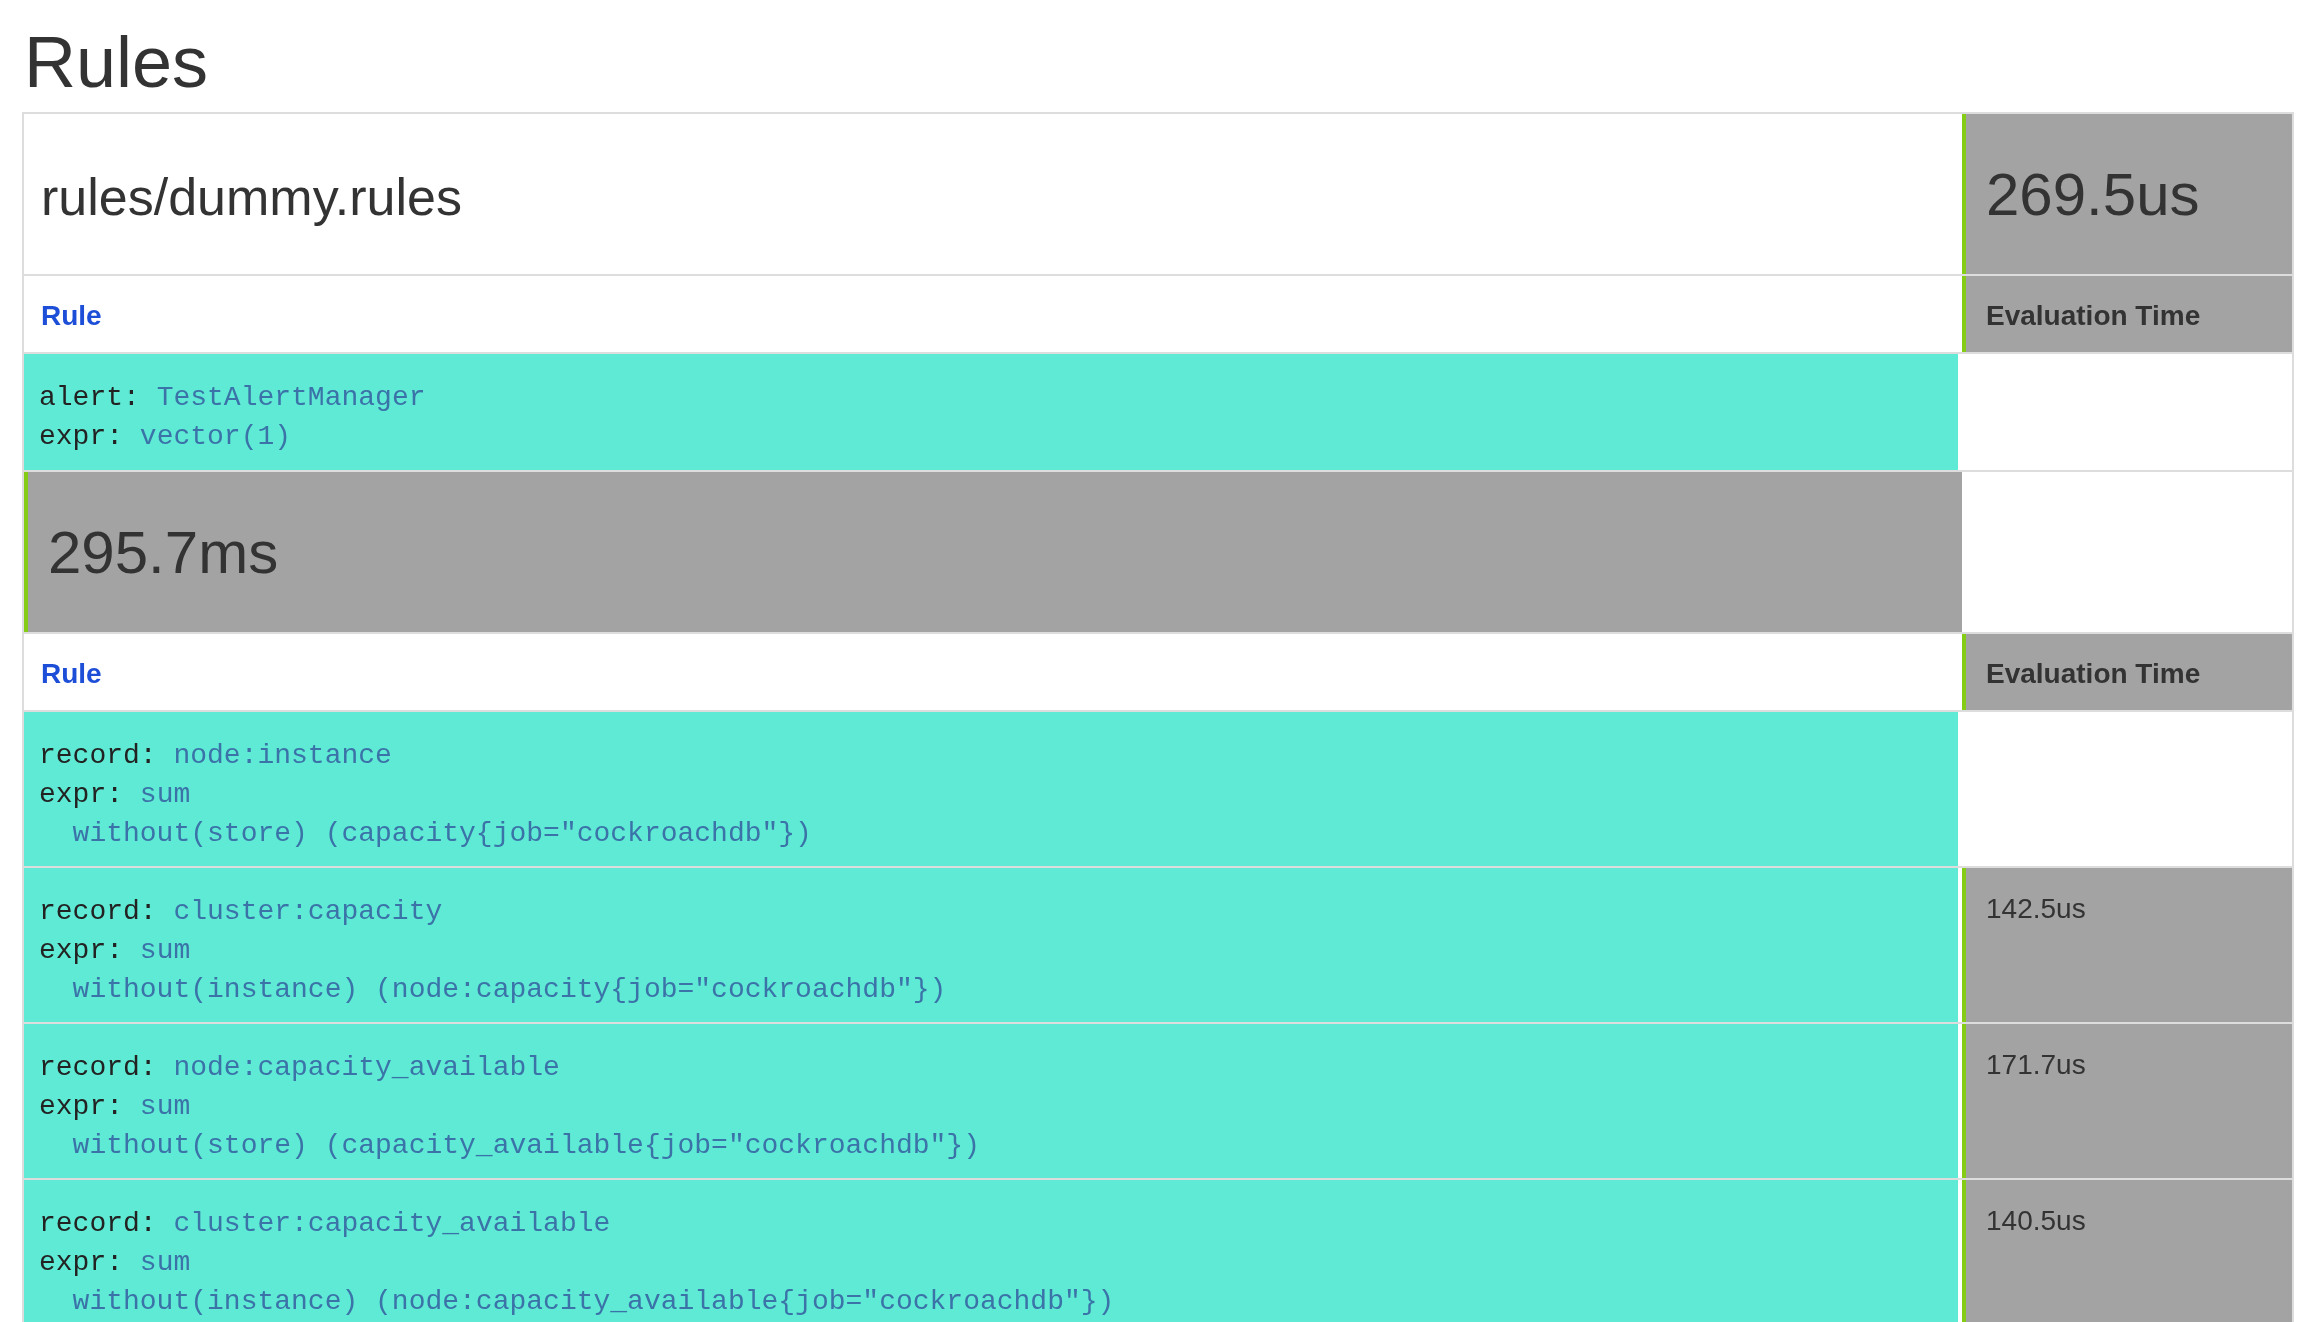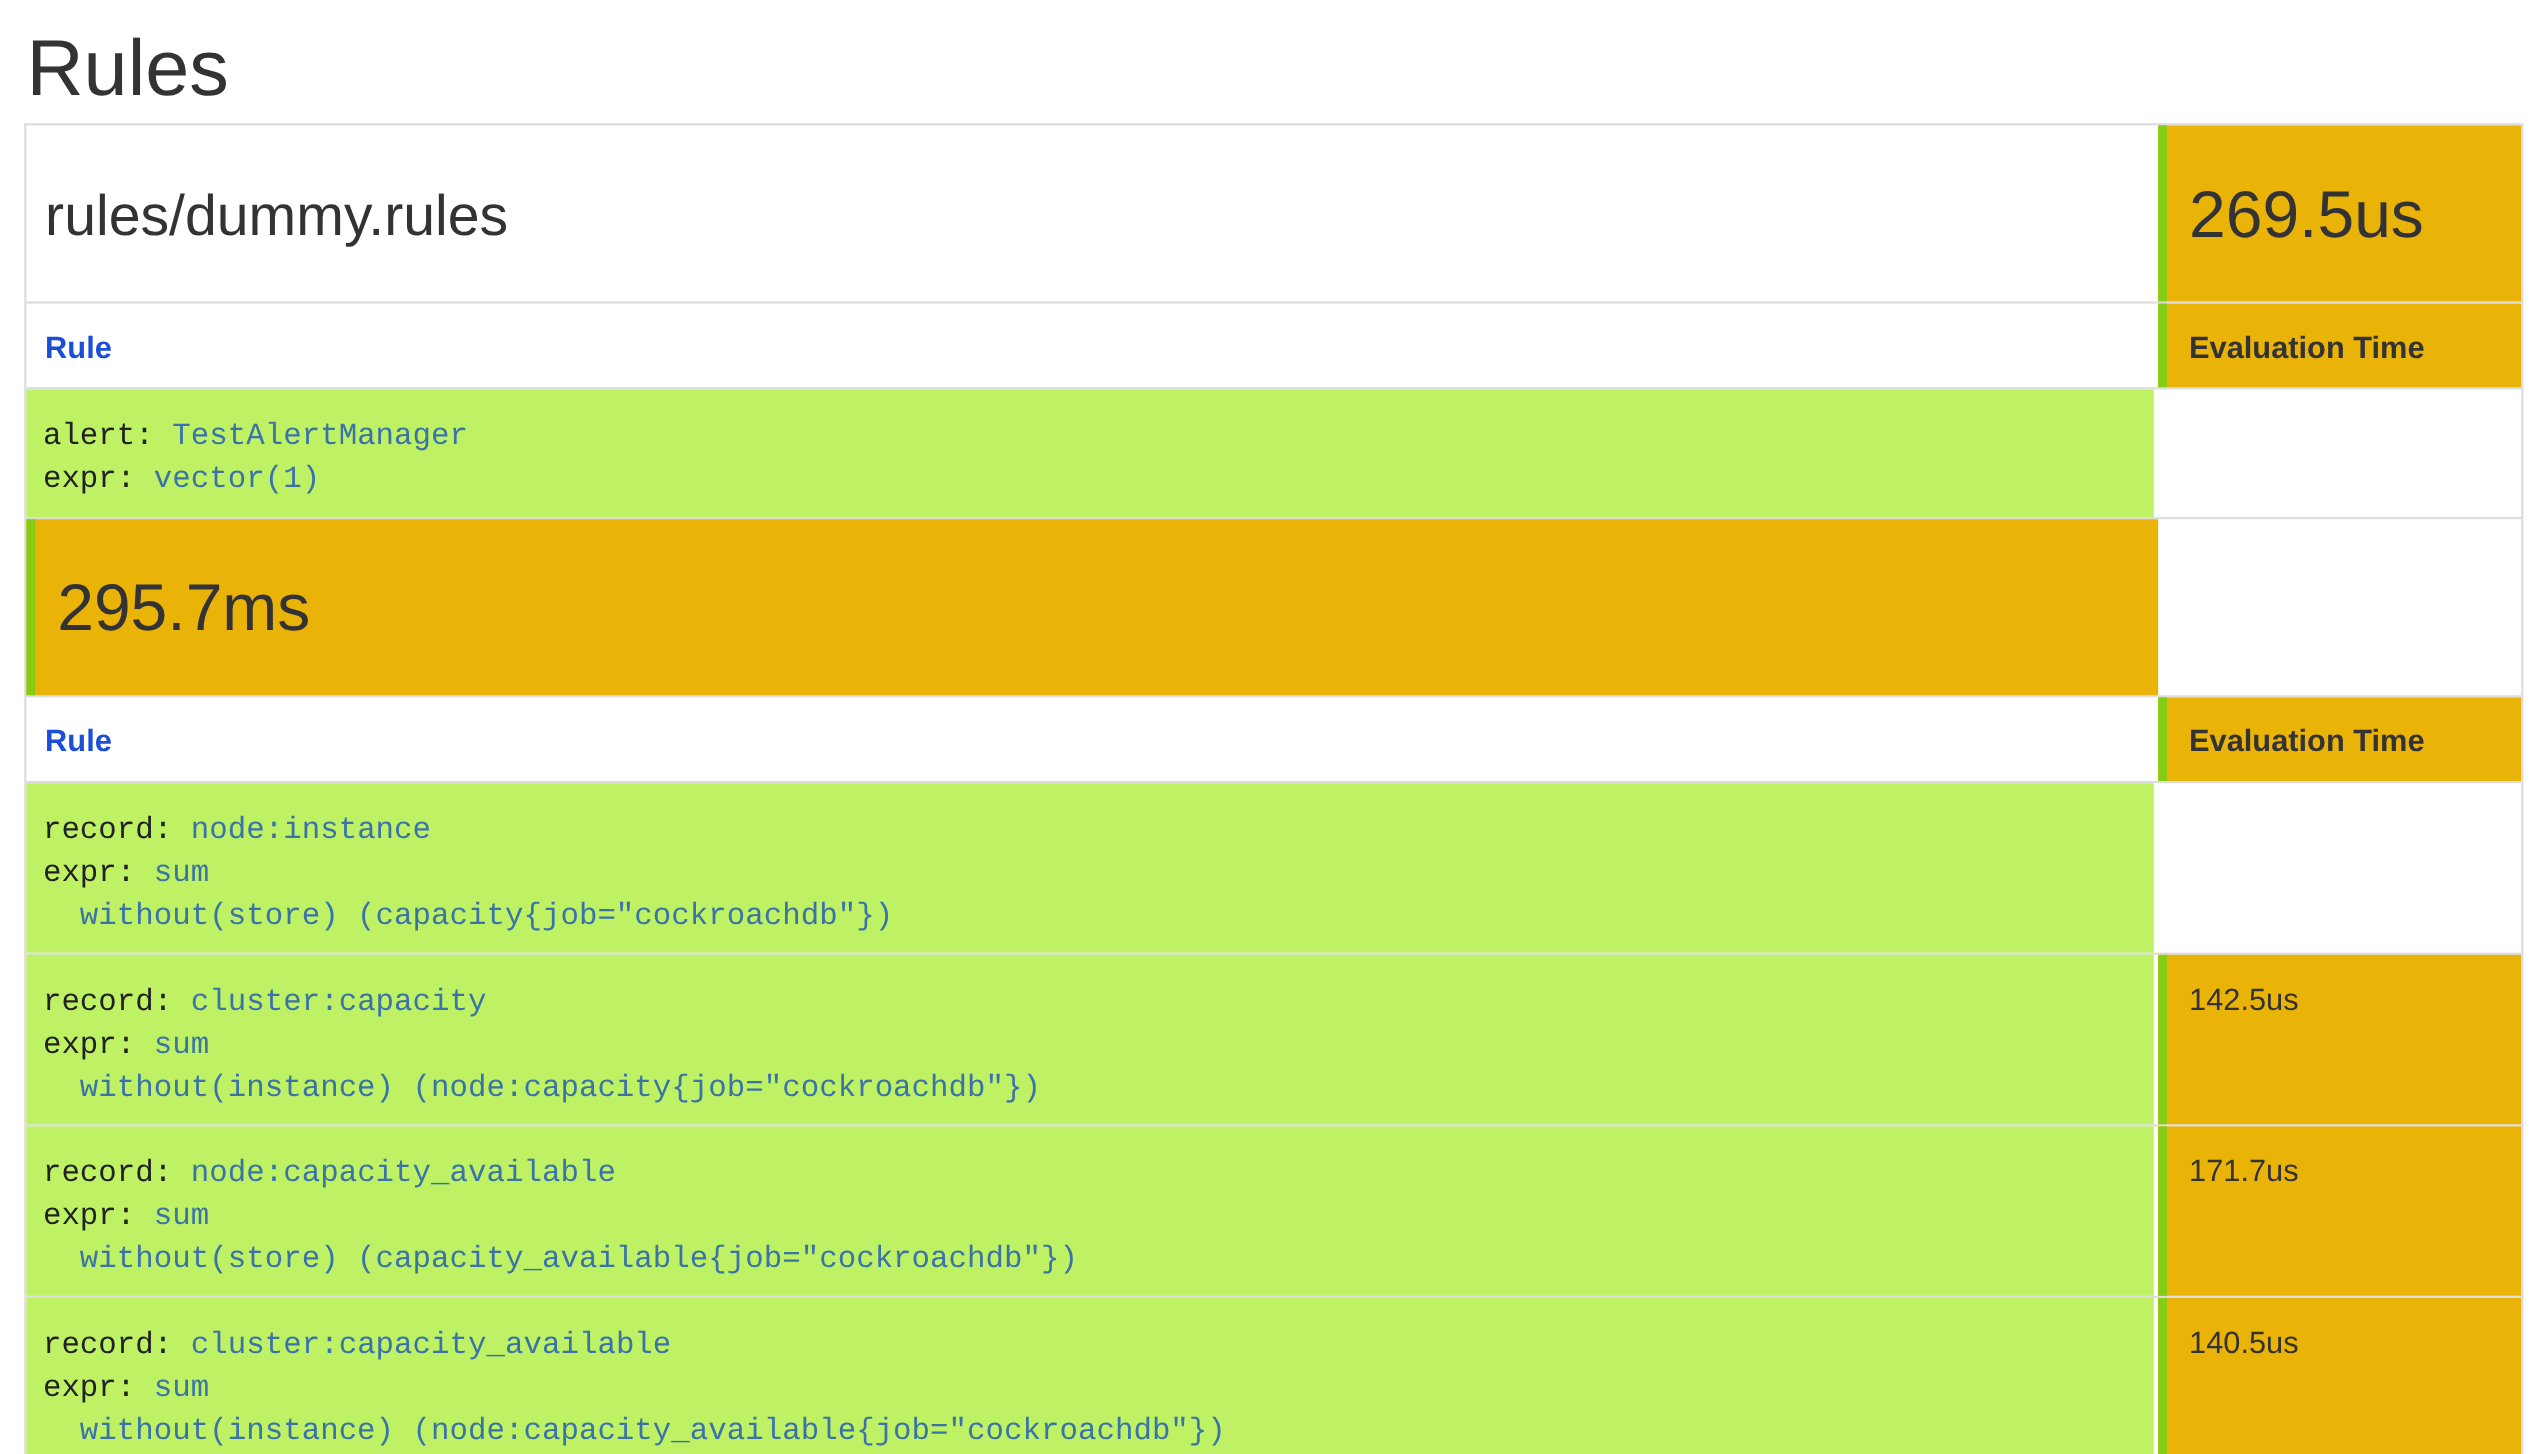--- a/index.html
+++ b/index.html
@@ -27,21 +27,21 @@
     border-bottom: none;
     background: #ffffff;
   }
 
   .row {
     display: grid;
     grid-template-columns: 1fr 330px;
     border-bottom: 2px solid #dddddd;
   }
   .cell-left  { border-right: 4px solid #ffffff; }
-  .cell-right { border-left: 8px solid #84cc16; background: #eab308; }
+  .cell-right { border-left: 4px solid #84cc16; background: #a3a3a3; }
 
   
   .group-header-row { min-height: 162px; }
   .group-name-cell { padding: 50px 20px 10px 17px; }
   .group-name-cell h2 {
     margin: 0;
     font-size: 52px;
     font-weight: 400;
     line-height: 66px;
     color: #333333;
@@ -67,21 +67,21 @@
     padding: 24px 8px 0 20px;
     font-size: 28px;
     font-weight: 700;
     color: #333333;
     white-space: nowrap;
   }
 
   
   .rule-row { min-height: 118px; }
   .rule-cell {
-    background: #bef264;
+    background: #5eead4;
     padding: 24px 20px 13px 15px;
   }
   .rule-cell pre {
     margin: 0;
     font-family: "Liberation Mono", "DejaVu Sans Mono", monospace;
     font-size: 28px;
     line-height: 39px;
     white-space: pre;
     color: #222222;
   }

